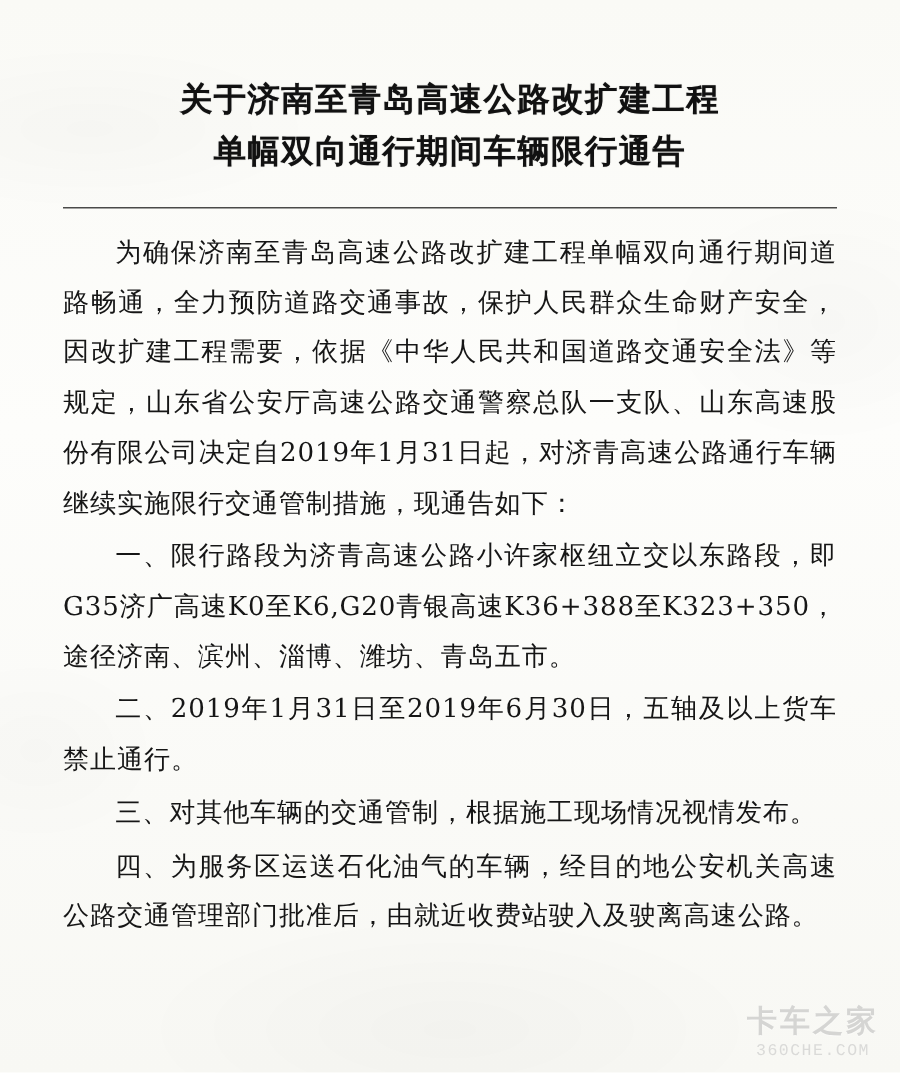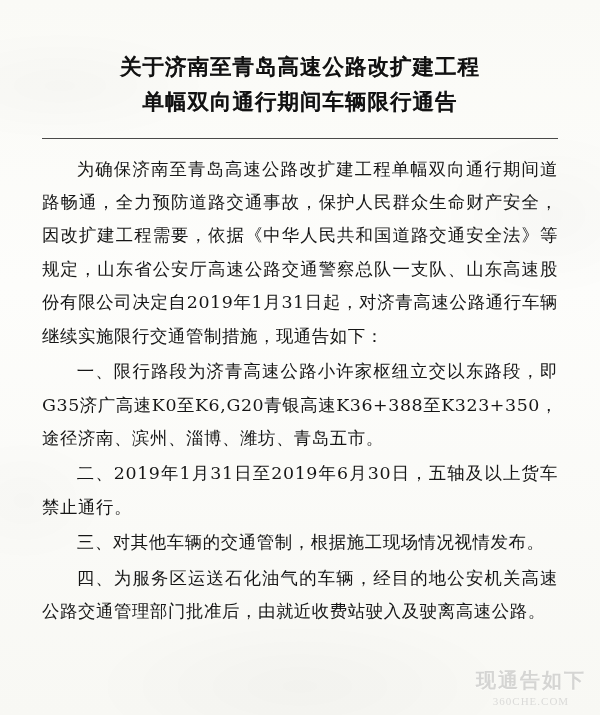--- a/index.html
+++ b/index.html
@@ -75,21 +75,21 @@
   }
   .wm-main {
     font-family: "DejaVu Sans", "Liberation Sans", sans-serif;
     font-size: 20px;
     font-weight: bold;
     color: #b9b9b9;
     letter-spacing: 2px;
     text-shadow: 0 1px 0 rgba(255,255,255,0.8);
   }
   .wm-sub {
-    font-family: Liberation Serif, serif;
+    font-family: Liberation Mono, monospace;
     font-size: 11px;
     color: #c2c2c2;
     letter-spacing: 1px;
     margin-top: 1px;
   }
 </style>
 </head>
 <body>
 
 <div class="page">
@@ -104,16 +104,16 @@
 
   <div class="body-text">
     <p>为确保济南至青岛高速公路改扩建工程单幅双向通行期间道路畅通，全力预防道路交通事故，保护人民群众生命财产安全，因改扩建工程需要，依据《中华人民共和国道路交通安全法》等规定，山东省公安厅高速公路交通警察总队一支队、山东高速股份有限公司决定自2019年1月31日起，对济青高速公路通行车辆继续实施限行交通管制措施，现通告如下：</p>
     <p>一、限行路段为济青高速公路小许家枢纽立交以东路段，即G35济广高速K0至K6,G20青银高速K36+388至K323+350，途径济南、滨州、淄博、潍坊、青岛五市。</p>
     <p>二、2019年1月31日至2019年6月30日，五轴及以上货车禁止通行。</p>
     <p>三、对其他车辆的交通管制，根据施工现场情况视情发布。</p>
     <p>四、为服务区运送石化油气的车辆，经目的地公安机关高速公路交通管理部门批准后，由就近收费站驶入及驶离高速公路。</p>
   </div>
 
   <div class="watermark">
-    <div class="wm-main">现通告如下</div>
+    <div class="wm-main">卡车之家</div>
     <div class="wm-sub">360CHE.COM</div>
   </div>
 </div>
 
 </body></html>

